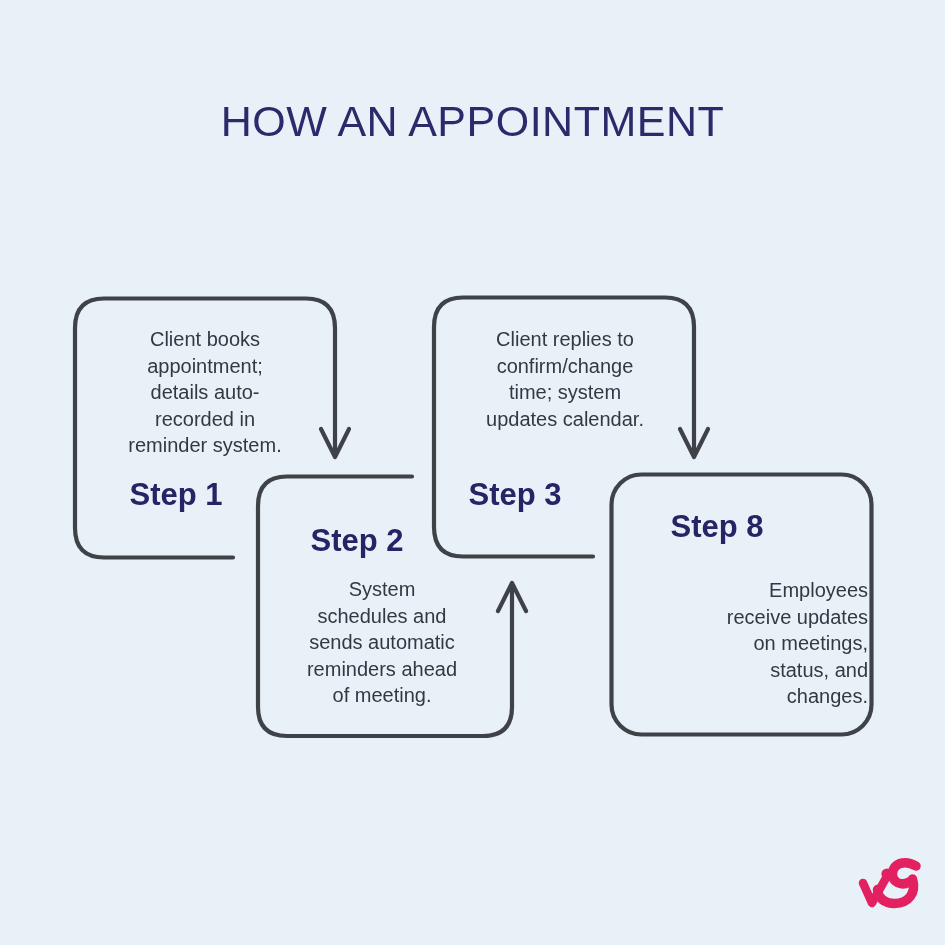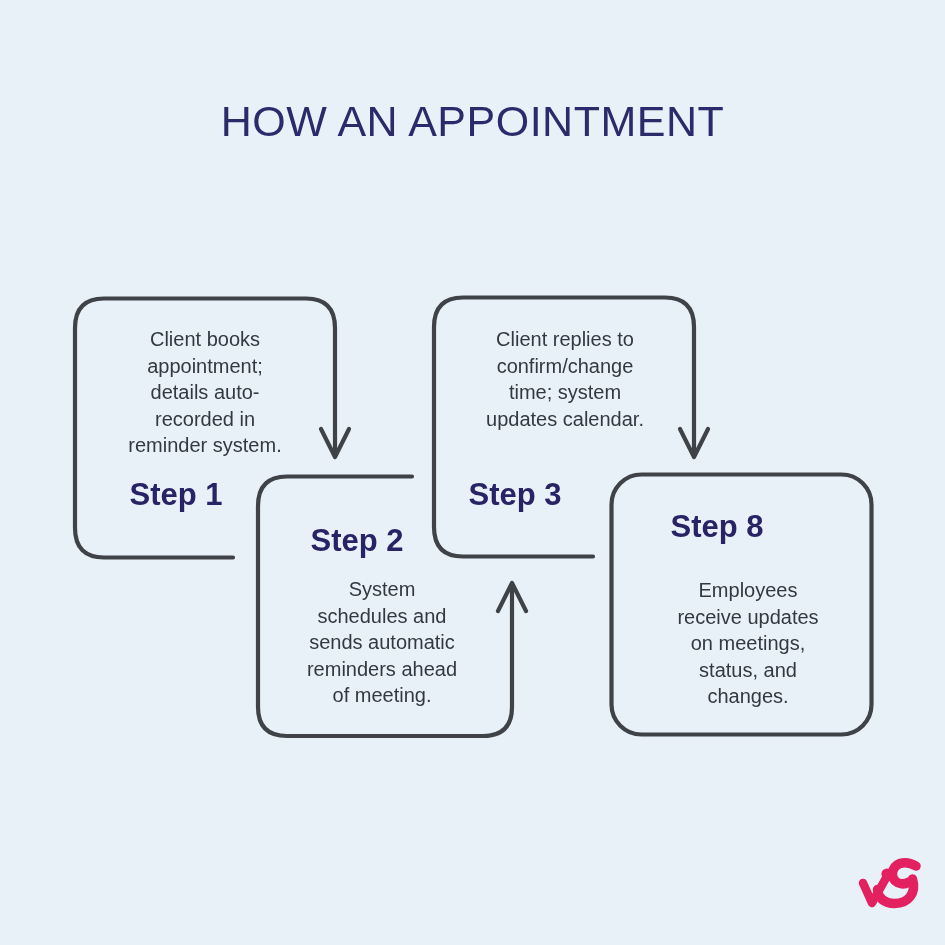--- a/index.html
+++ b/index.html
@@ -39,21 +39,21 @@
     position:absolute;width:200px;color:var(--step-navy);
     font-size:31px;font-weight:700;text-align:center;
   }
   #body-1{left:85px;top:326px;width:240px;}
   #label-1{left:76px;top:477px;}
   #label-2{left:257px;top:487px;margin-top:36px;}
   #body-2{left:262px;top:576px;width:240px;}
   #body-3{left:445px;top:326px;width:240px;}
   #label-3{left:415px;top:477px;}
   #label-4{left:617px;top:509px;}
-  #body-4{left:628px;top:577px;width:240px;}
+  #body-4{left:628px;top:577px;width:240px;text-align:right;}
 </style>
 </head>
 <body>
 
 <div class="canvas">
 
   <svg class="flow-svg" viewBox="0 0 945 945" aria-hidden="true">
 
     <path d="M 233 557.5 L 104 557.5 Q 75 557.5 75 528 L 75 328 Q 75 298.5 104 298.5 L 306 298.5 Q 335 298.5 335 328 L 335 451"></path>
     <path d="M 321 429 L 335 457 L 349 429"></path>

